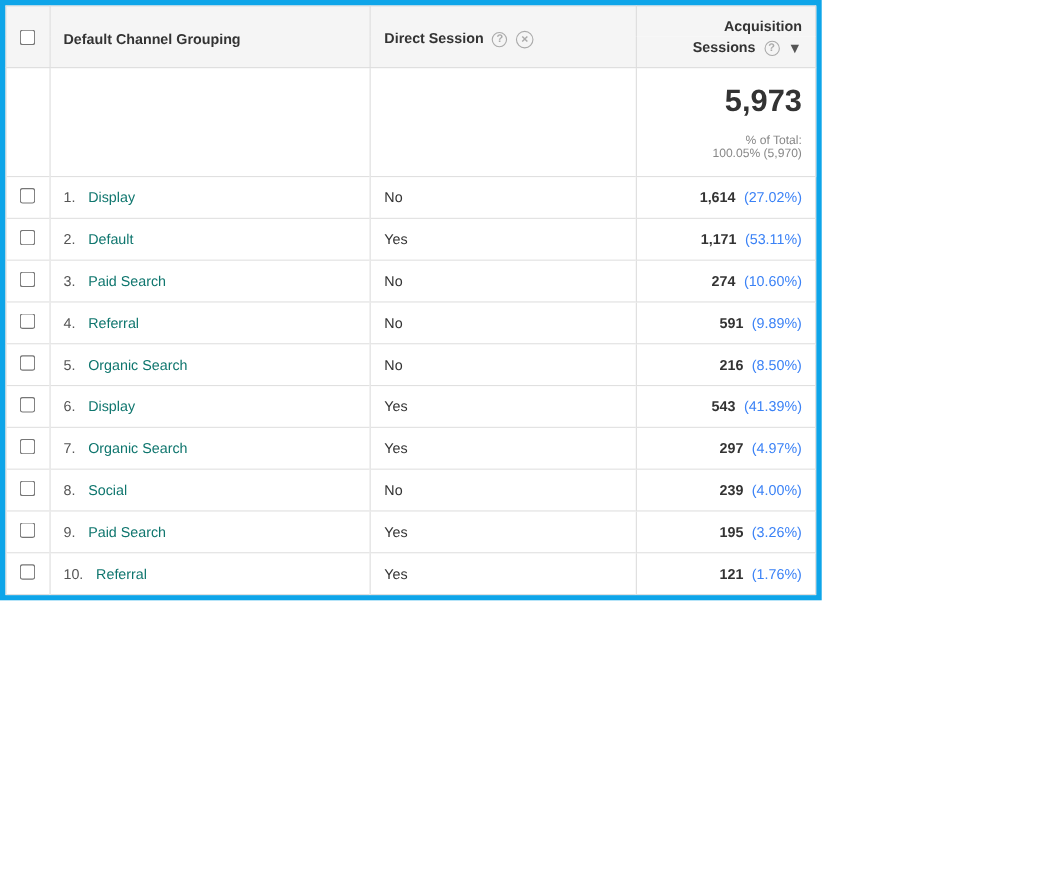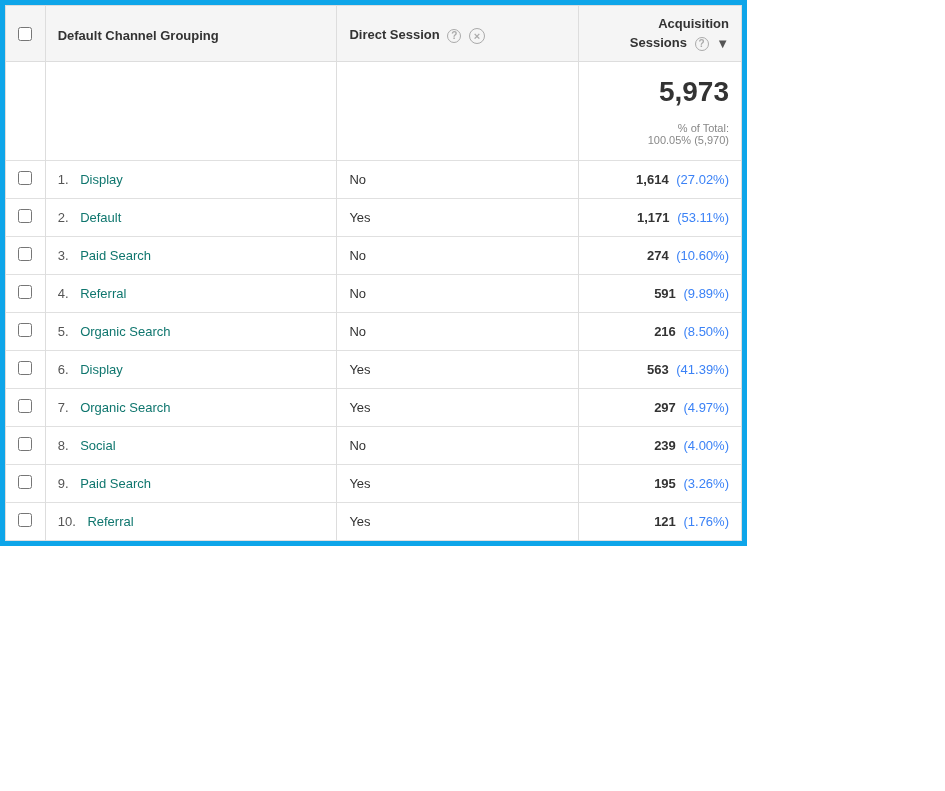--- a/index.html
+++ b/index.html
@@ -312,21 +312,21 @@
         <tr>
       <td class="td-checkbox">
         <input type="checkbox" style="">
       </td>
       <td class="td-channel">
         <span class="row-number">6.</span>
         <a class="channel-link">Display</a>
       </td>
       <td class="td-direct">Yes</td>
       <td class="td-sessions">
-        <span class="sessions-value">563</span>
+        <span class="sessions-value">543</span>
         <span class="sessions-pct">(41.39%)</span>
       </td>
     </tr>
         <tr>
       <td class="td-checkbox">
         <input type="checkbox" style="">
       </td>
       <td class="td-channel">
         <span class="row-number">7.</span>
         <a class="channel-link">Organic Search</a>

